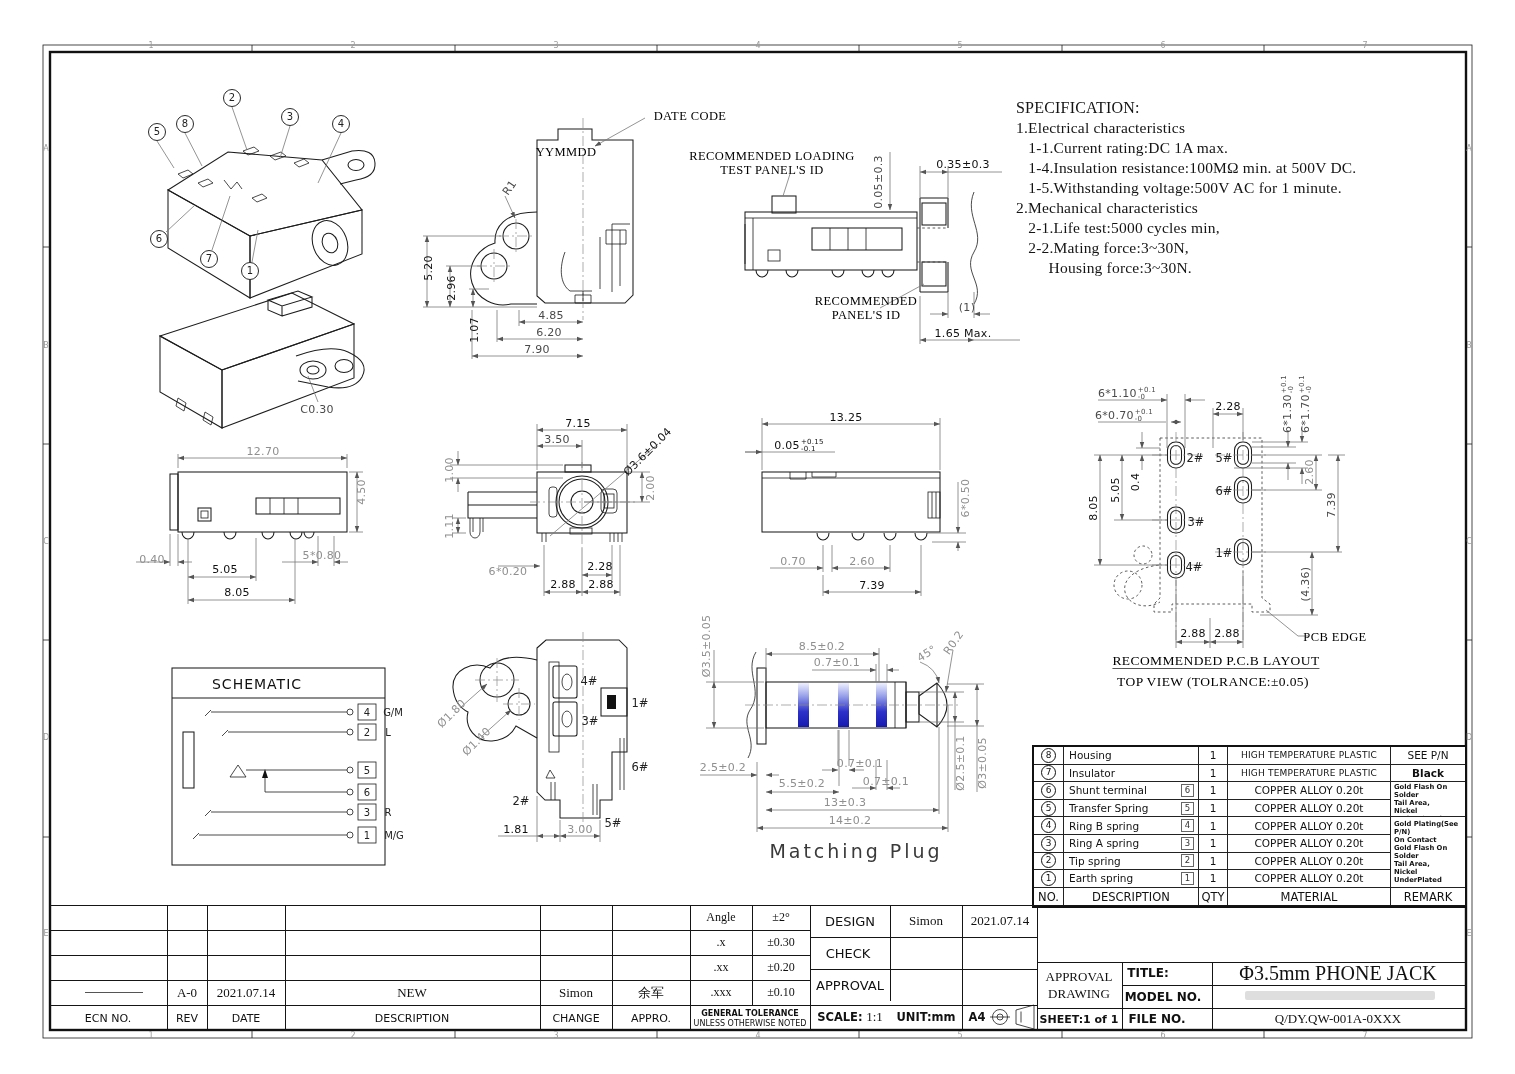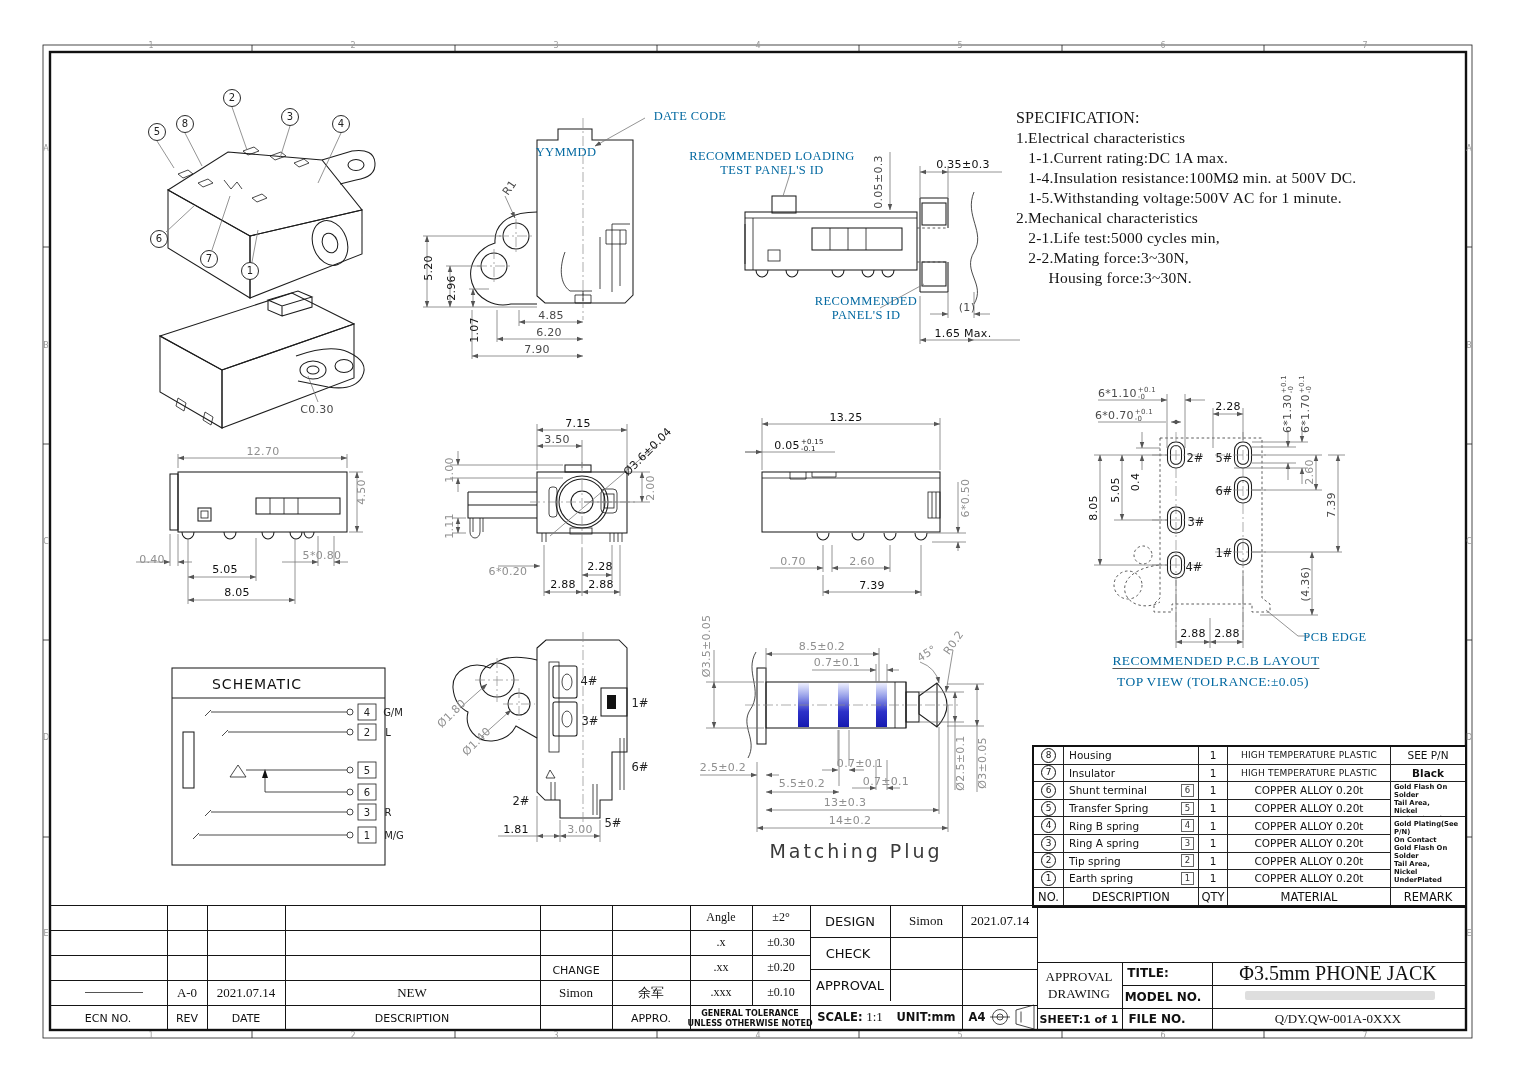--- a/index.html
+++ b/index.html
@@ -10,26 +10,26 @@
 .d{stroke:#787878;stroke-width:.8;fill:none}
 .c{stroke:#8a8a8a;stroke-width:.7;stroke-dasharray:10 3 2 3;fill:none}
 .dot{stroke:#4a4a4a;stroke-width:.9;stroke-dasharray:2.6 2.6;fill:none}
 .L{position:absolute;transform:translate(-50%,-50%);font-size:11px;color:#4a4a4a;white-space:nowrap;letter-spacing:.3px;line-height:12px}
 .K{color:#101010}
 .G{color:#8f8f8f}
 .R{transform:translate(-50%,-50%) rotate(-90deg)}
 .R45{transform:translate(-50%,-50%) rotate(-45deg)}
 .R30{transform:translate(-50%,-50%) rotate(-32deg)}
 .R60{transform:translate(-50%,-50%) rotate(-55deg)}
-.S{font-family:"Liberation Serif",serif;font-size:12.5px;color:#0369a1;letter-spacing:.4px}
+.S{font-family:"Liberation Serif",serif;font-size:12.5px;color:#000000;letter-spacing:.4px}
 .U{border-bottom:1px solid #555;padding-bottom:1px}
 .stack{display:inline-flex;flex-direction:column;vertical-align:middle;font-size:7px;line-height:7px;margin-left:1px;color:inherit}
 .bal{position:absolute;transform:translate(-50%,-50%);width:16px;height:16px;border:1px solid #2a2a2a;border-radius:50%;font-size:10px;line-height:16px;text-align:center;color:#222;background:#fff}
 .zn{position:absolute;transform:translate(-50%,-50%);font-size:8px;color:#9a9a9a}
-.spec{position:absolute;left:1016px;top:108px}
+.spec{position:absolute;left:1016px;top:98px}
 .spec div{white-space:pre;font-family:"Liberation Serif",serif;font-size:15.5px;line-height:20px;color:#141414;letter-spacing:.2px}
 .spec .st{font-size:16px}
 #bom{position:absolute;left:1032px;top:745px;width:435px;height:163px;border:2px solid #111;box-sizing:border-box;display:grid;grid-template-columns:30px 135px 29px 163px 1fr;grid-template-rows:repeat(8,17.6px) 1fr;background:#fff}
 .bc{border-right:1px solid #222;border-bottom:1px solid #222;display:flex;align-items:center;justify-content:center;font-size:10.5px;color:#111;overflow:hidden}
 .bcl{justify-content:flex-start;padding-left:5px}
 .nb{border-right:none}
 .hb{border-bottom:none;font-size:11.5px}
 .cno{width:13px;height:13px;border:1px solid #111;border-radius:50%;font-size:9px;line-height:13px;text-align:center;flex:none}
 .tag{margin-left:auto;margin-right:4px;min-width:9px;height:11px;border:1px solid #666;font-size:8.5px;line-height:11px;text-align:center;padding:0 1px;color:#333;flex:none}
 .tag:empty{display:none}
@@ -618,33 +618,33 @@
 <div style="position:absolute;left:85px;top:992px;width:58px;height:1px;background:#555"></div>
 <div class="tt ser" style="left:187px;top:993px">A-0</div>
 <div class="tt ser" style="left:246px;top:993px">2021.07.14</div>
 <div class="tt ser" style="left:412px;top:993px">NEW</div>
 <div class="tt ser" style="left:576px;top:993px">Simon</div>
 <div class="tt ser" style="left:651px;top:993px">余军</div>
 <div class="tt" style="left:108px;top:1018px">ECN NO.</div>
 <div class="tt" style="left:187px;top:1018px">REV</div>
 <div class="tt" style="left:246px;top:1018px">DATE</div>
 <div class="tt" style="left:412px;top:1018px">DESCRIPTION</div>
-<div class="tt" style="left:576px;top:970px">CHANGE</div>
+<div class="tt" style="left:576px;top:1018px">CHANGE</div>
 <div class="tt" style="left:651px;top:1018px">APPRO.</div>
 
 <div class="tt ser" style="left:721px;top:917px;font-size:12px">Angle</div>
 <div class="tt ser" style="left:781px;top:917px;font-size:12px">±2°</div>
 <div class="tt ser" style="left:721px;top:942px;font-size:12px">.x</div>
 <div class="tt ser" style="left:781px;top:942px;font-size:12px">±0.30</div>
 <div class="tt ser" style="left:721px;top:967px;font-size:12px">.xx</div>
 <div class="tt ser" style="left:781px;top:967px;font-size:12px">±0.20</div>
 <div class="tt ser" style="left:721px;top:992px;font-size:12px">.xxx</div>
 <div class="tt ser" style="left:781px;top:992px;font-size:12px">±0.10</div>
 <div class="tt" style="left:750px;top:1013px;font-size:8px;font-weight:bold">GENERAL TOLERANCE</div>
-<div class="tt" style="left:750px;top:1023px;font-size:8px;font-weight:bold">UNLESS OTHERWISE NOTED</div>
+<div class="tt" style="left:750px;top:1023px;font-size:8px;font-weight:normal">UNLESS OTHERWISE NOTED</div>
 
 <div class="tt" style="left:850px;top:921px;font-size:13px">DESIGN</div>
 <div class="tt ser" style="left:926px;top:921px">Simon</div>
 <div class="tt ser" style="left:1000px;top:921px">2021.07.14</div>
 <div class="tt" style="left:848px;top:953px;font-size:13px">CHECK</div>
 <div class="tt" style="left:850px;top:985px;font-size:13px">APPROVAL</div>
 <div class="tt" style="left:850px;top:1017px;font-size:11.5px"><span style="font-weight:bold">SCALE:</span> <span class="ser">1:1</span></div>
 <div class="tt" style="left:926px;top:1017px;font-size:11.5px;font-weight:bold">UNIT:mm</div>
 <div class="tt" style="left:977px;top:1017px;font-size:11.5px;font-weight:bold">A4</div>
 

